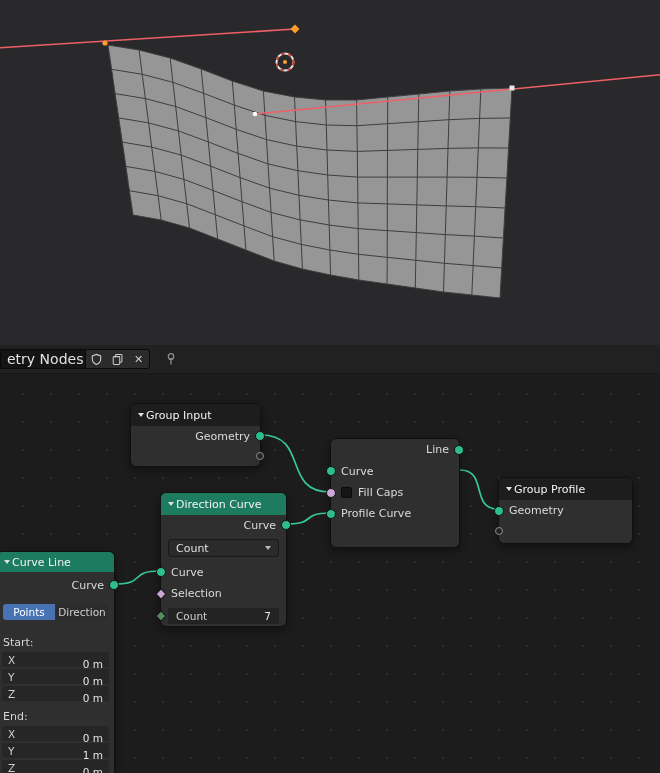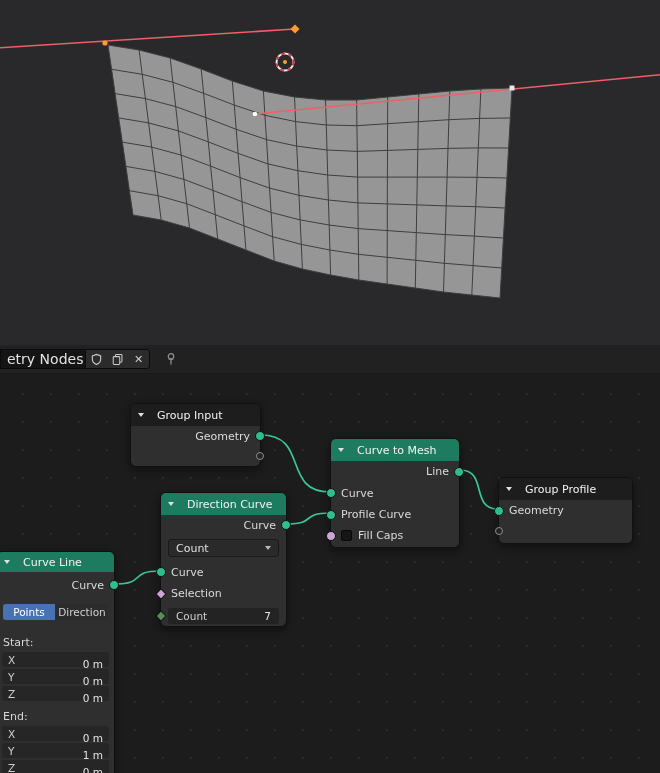--- a/index.html
+++ b/index.html
@@ -33,21 +33,21 @@
 
   
   .canvas{position:absolute;left:0;top:374px;width:660px;height:399px;overflow:hidden;
     background-color:#1c1c1c;
     background-image:radial-gradient(circle,#2c2c2c 1.1px,transparent 1.4px);
     background-size:28px 28px;background-position:9px 6px;}
   #wires{position:absolute;left:0;top:0;width:660px;height:399px;z-index:1;pointer-events:none;}
 
   .node{position:absolute;background:#2f2f2f;border:1px solid #101010;border-radius:6px;
     box-shadow:0 3px 9px rgba(0,0,0,.45);font-size:11px;color:#d8d8d8;z-index:2;}
-  .node-header{height:22px;display:flex;align-items:center;gap:13px;padding:0 8px 0 7px;
+  .node-header{height:22px;display:flex;align-items:center;gap:2px;padding:0 8px 0 7px;
     border-radius:5px 5px 0 0;background:#1d1d1d;}
   .node-header.green{background:var(--header-accent);}
   .node-title{color:#f2f2f2;white-space:nowrap;}
   .tri{width:0;height:0;border-left:3.5px solid transparent;border-right:3.5px solid transparent;
     border-top:4.5px solid #e0e0e0;flex:0 0 auto;}
 
   .row{position:relative;display:flex;align-items:center;padding:0 10px;}
   .row.out{justify-content:flex-end;}
   .row .lbl{color:#dadada;white-space:nowrap;}
 
@@ -183,40 +183,36 @@
         <span class="node-title">Group Input</span>
       </div>
       <div class="row out" style="height:20px">
         <span class="lbl">Geometry</span>
         <span class="socket geo right"></span>
       </div>
       <span class="socket virtual" style="right:-4px;top:48px"></span>
     </div>
 
     <div class="node" style="left:330px;top:64px;width:130px;height:110px">
-      <div class="node-header green">
-        <span class="tri"></span>
-        <span class="node-title">Curve to Mesh</span>
-      </div>
       <div class="row out" style="height:21px">
         <span class="lbl">Line</span>
         <span class="socket geo right"></span>
       </div>
       <div class="row" style="height:22px">
         <span class="socket geo left"></span>
         <span class="lbl">Curve</span>
-      </div>
-      <div class="row" style="height:21px">
-        <span class="socket geo left"></span>
-        <span class="lbl">Profile Curve</span>
       </div>
       <div class="row" style="height:21px">
         <span class="socket bool left"></span>
         <span class="checkbox"></span>
         <span class="lbl">Fill Caps</span>
+      </div>
+      <div class="row" style="height:21px">
+        <span class="socket geo left"></span>
+        <span class="lbl">Profile Curve</span>
       </div>
     </div>
 
     <div class="node" style="left:160px;top:118px;width:127px;height:135px">
       <div class="node-header green">
         <span class="tri"></span>
         <span class="node-title">Direction Curve</span>
       </div>
       <div class="row out" style="height:20px">
         <span class="lbl">Curve</span>

